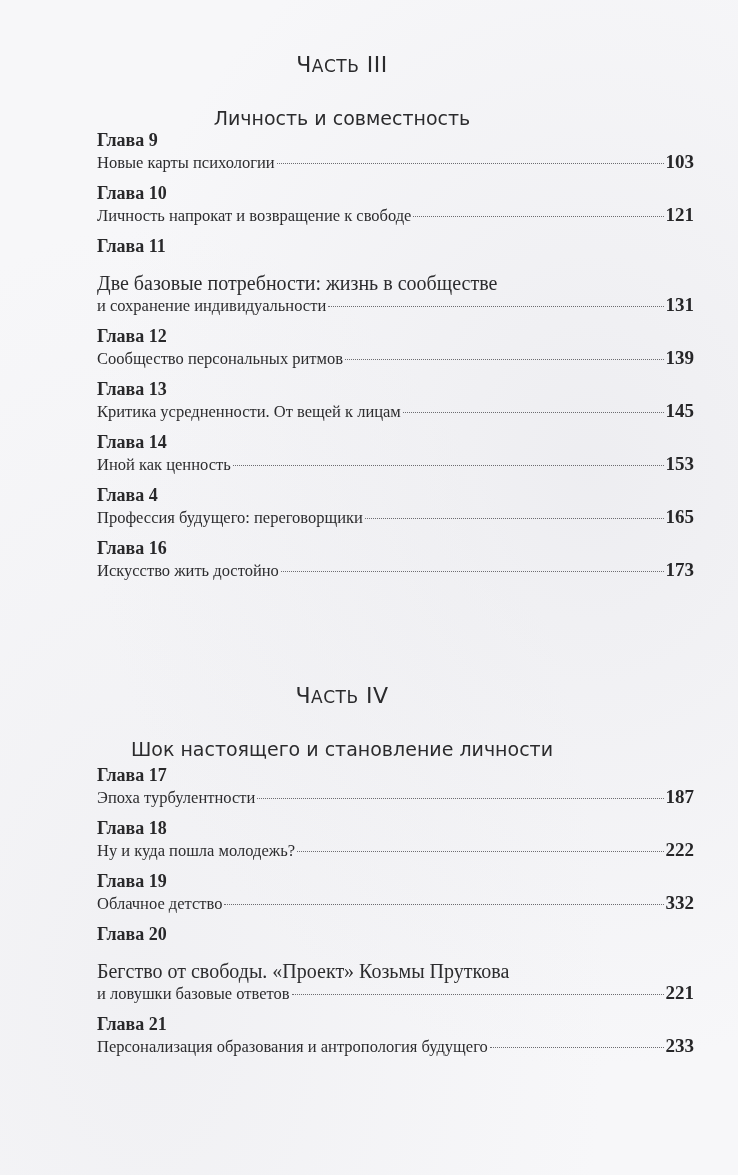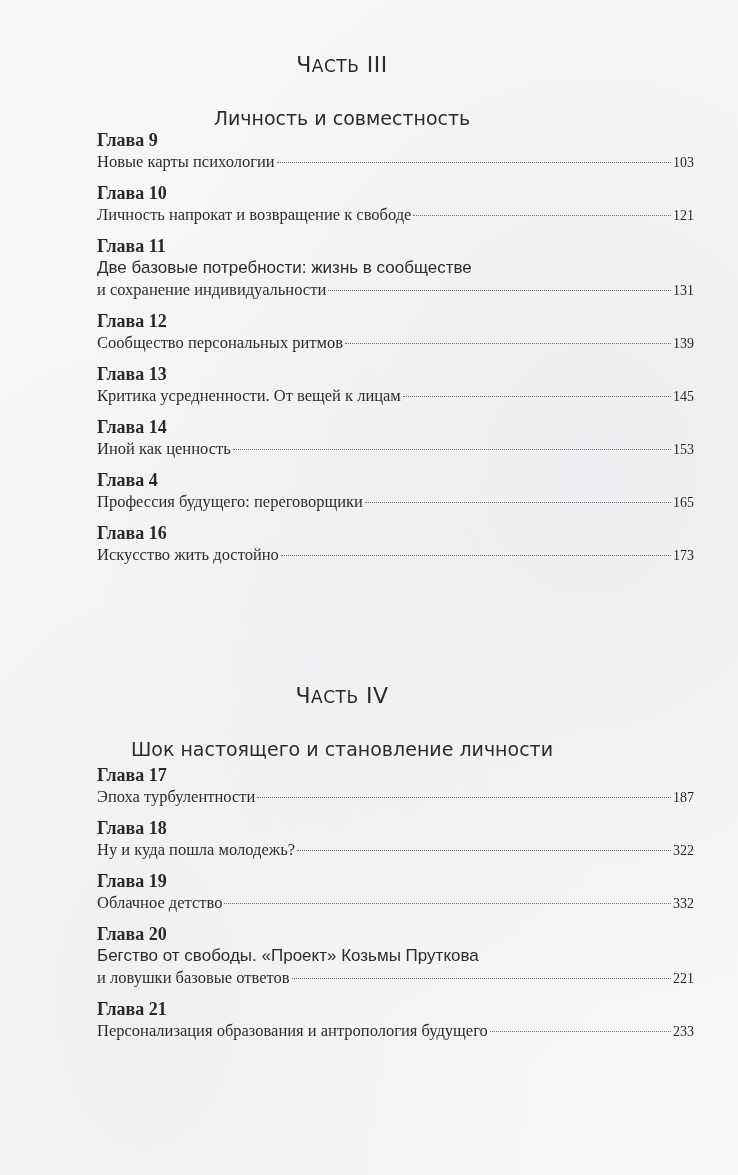--- a/index.html
+++ b/index.html
@@ -60,47 +60,48 @@
       margin-bottom: 9px;
     }
     .chapter-label {
       font-family: "Liberation Serif", serif;
       font-weight: bold;
       font-size: 18px;
       line-height: 21px;
       color: #28282a;
     }
     .chapter-title-line {
-      font-family: Liberation Sans, sans-serif;
-      font-size: 17px;
+      font-family: Liberation Serif, serif;
+      font-size: 20px;
       line-height: 22px;
       color: #2c2c2e;
       white-space: nowrap;
+      margin-top: 15px;
     }
     .leader-line {
       display: flex;
       align-items: baseline;
       font-family: "Liberation Serif", serif;
       font-size: 16.5px;
       line-height: 22px;
       color: #2c2c2e;
     }
     .leader-line .t {
       white-space: nowrap;
     }
     .leader-line .dots {
       flex: 1;
       margin: 0 2px;
       border-bottom: 1.5px dotted #6c6c70;
       transform: translateY(-4px);
       min-width: 10px;
     }
     .leader-line .pg {
-      font-weight: normal;
-      font-size: 14px;
+      font-weight: bold;
+      font-size: 19px;
       white-space: nowrap;
       color: #262628;
     }
   </style>
 </head>
 <body>
 
 <div class="page">
 
   <div class="part part-3">
@@ -188,21 +189,21 @@
         <span class="t">Эпоха турбулентности</span>
         <span class="dots"></span>
         <span class="pg">187</span>
       </div>
     </div>
     <div class="entry">
       <div class="chapter-label">Глава 18</div>
       <div class="leader-line">
         <span class="t">Ну и куда пошла молодежь?</span>
         <span class="dots"></span>
-        <span class="pg">322</span>
+        <span class="pg">222</span>
       </div>
     </div>
     <div class="entry">
       <div class="chapter-label">Глава 19</div>
       <div class="leader-line">
         <span class="t">Облачное детство</span>
         <span class="dots"></span>
         <span class="pg">332</span>
       </div>
     </div>

